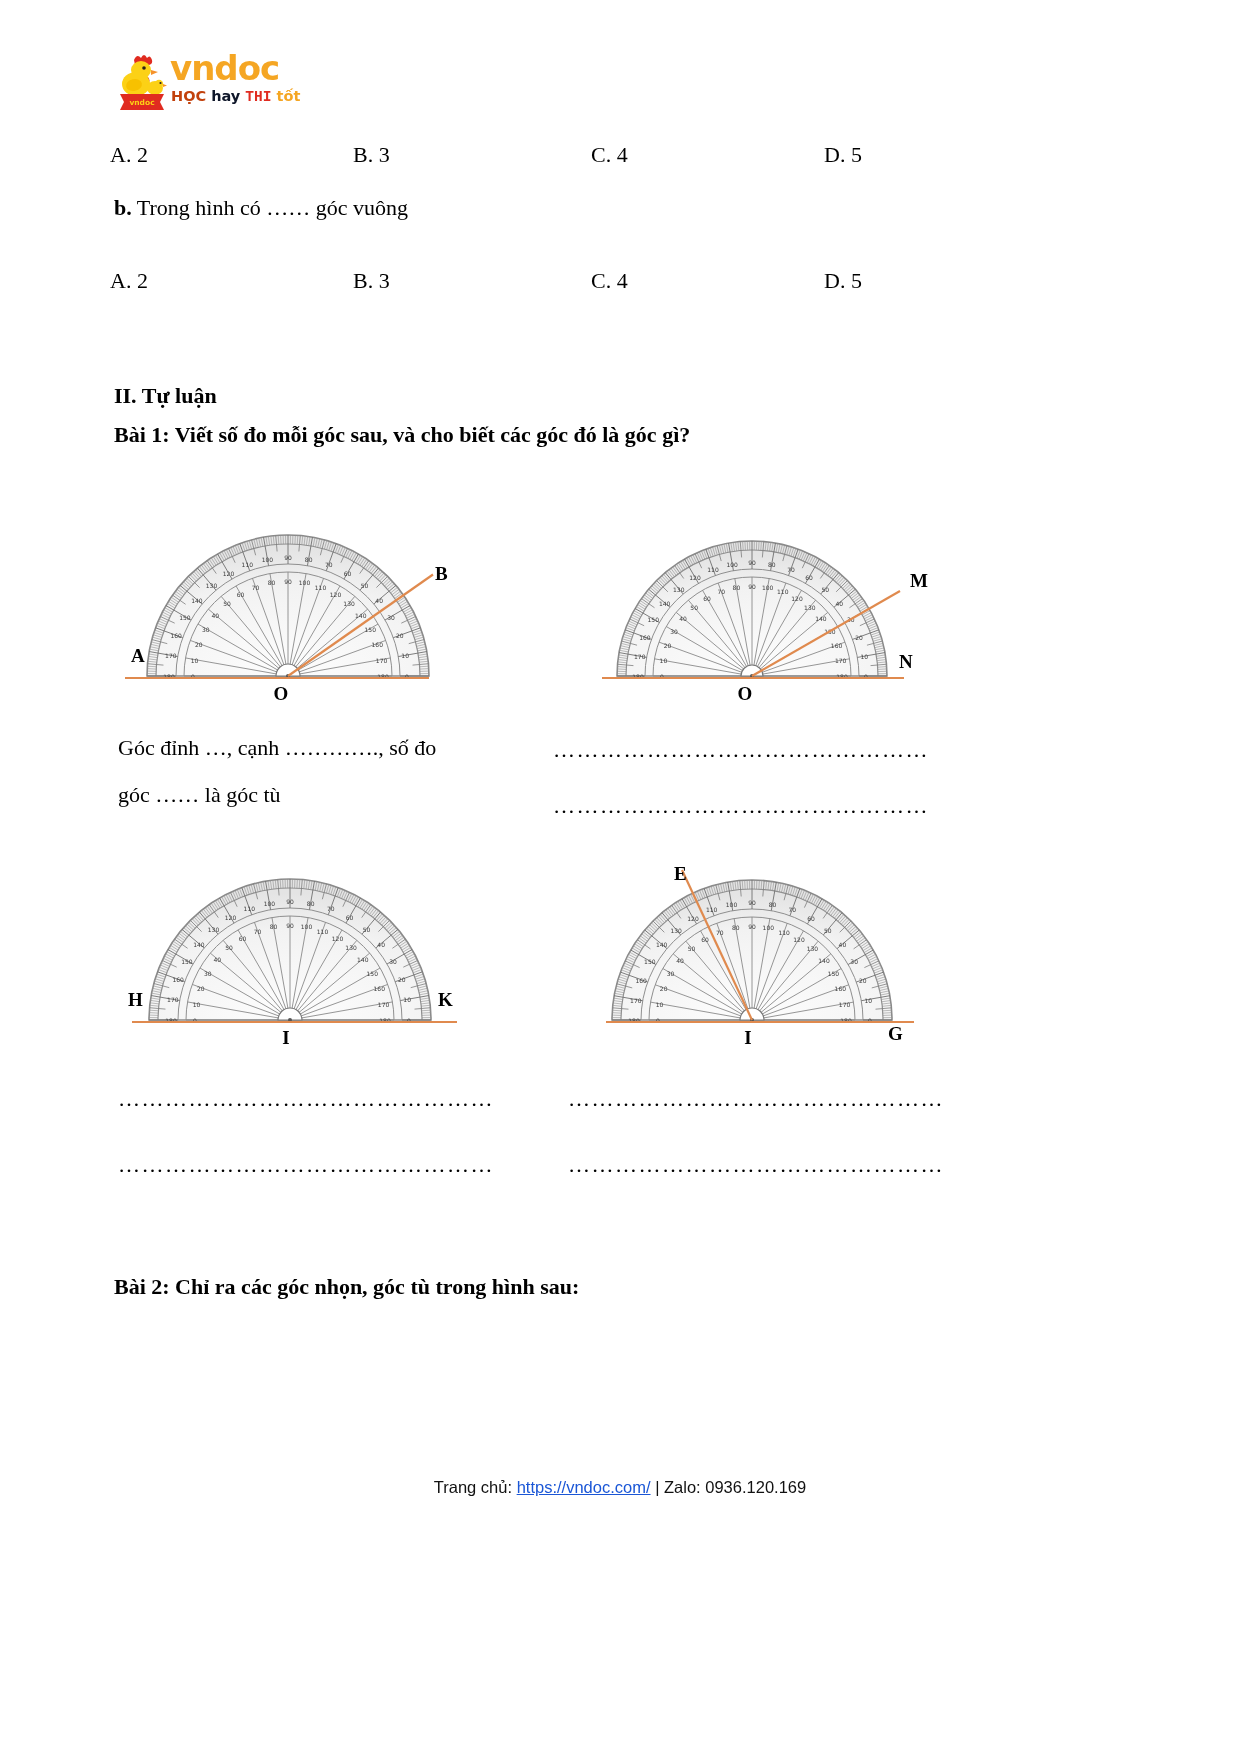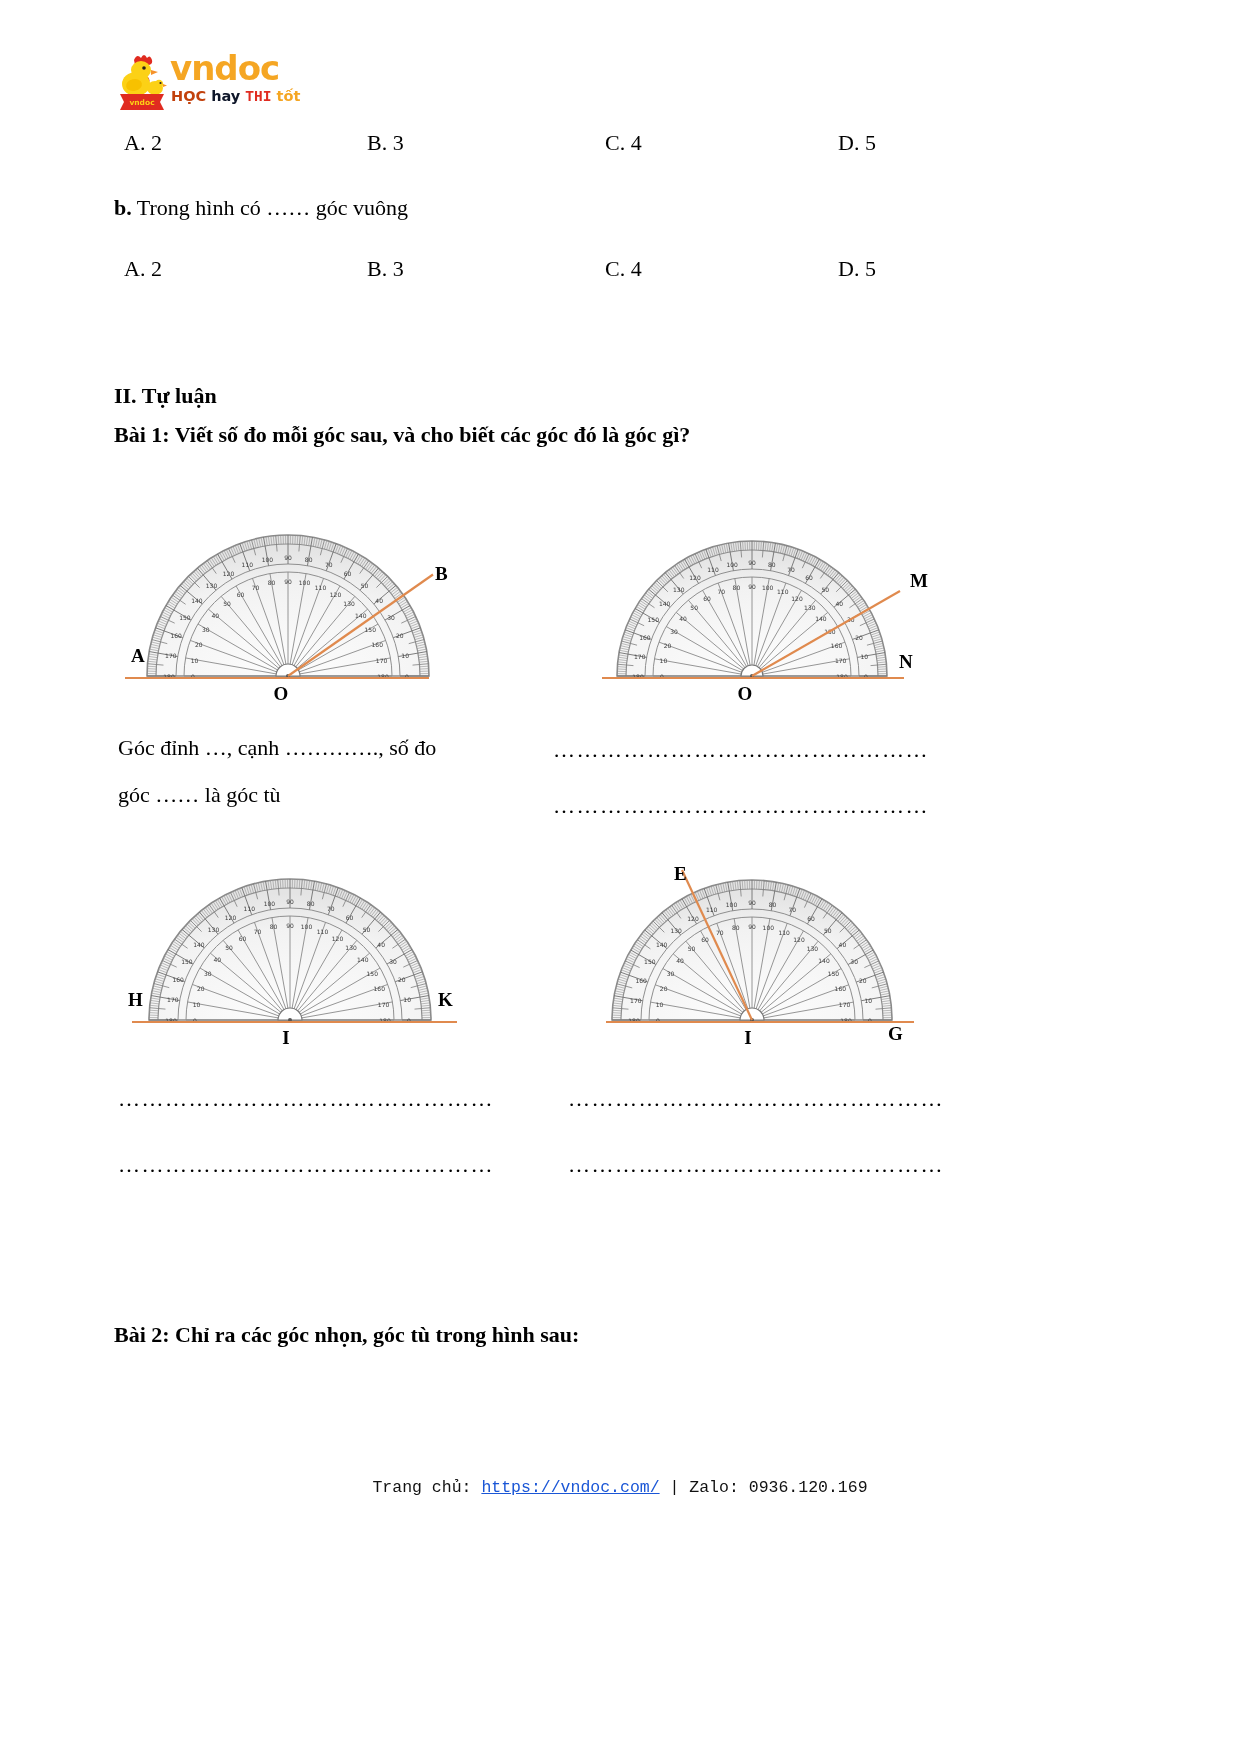--- a/index.html
+++ b/index.html
@@ -62,21 +62,21 @@
   .txt {
     position: absolute;
     font-family: "Liberation Serif", "DejaVu Serif", serif;
     font-size: 22px;
     color: #000;
     white-space: nowrap;
     line-height: 26px;
   }
   .bold { font-weight: bold; }
 
-  .opt-row { position: absolute; left: 124px; width: 1012px; height: 30px; }
+  .opt-row { position: absolute; left: 110px; width: 1012px; height: 30px; margin-top: 12px; }
   .opt { position: absolute; font-size: 22px; font-family: "Liberation Serif", serif; white-space: nowrap; }
 
   
   .dots {
     position: absolute;
     font-family: "Liberation Serif", "DejaVu Serif", serif;
     font-size: 22px;
     color: #000;
     letter-spacing: 1.5px;
     overflow: hidden;
@@ -87,21 +87,21 @@
   .fig { position: absolute; }
   .fig svg { display: block; }
 
   
   .footer {
     position: absolute;
     left: 0;
     top: 1478px;
     width: 1240px;
     text-align: center;
-    font-family: Liberation Mono, monospace;
+    font-family: Liberation Sans, sans-serif;
     font-size: 16.5px;
     color: #111;
   }
   .footer a {
     color: #1a56d6;
     text-decoration: underline;
   }
   .footer span { display: inline; }
 </style>
 </head>
@@ -1243,19 +1243,19 @@
       <text x="288" y="180" font-family="Liberation Serif, serif" font-size="19" font-weight="bold" fill="#000">G</text>
       <text x="148" y="184" font-family="Liberation Serif, serif" font-size="19" font-weight="bold" fill="#000" text-anchor="middle">I</text>
     </svg>
   </div>
 
   <div class="dots" style="left:118px; top:1086px; width:420px;">…………………………………………</div>
   <div class="dots" style="left:568px; top:1086px; width:420px;">…………………………………………</div>
   <div class="dots" style="left:118px; top:1152px; width:420px;">…………………………………………</div>
   <div class="dots" style="left:568px; top:1152px; width:420px;">…………………………………………</div>
 
-  <div class="txt bold" style="left:114px; top:1322px; font-size:22px;">Bài 2: Chỉ ra các góc nhọn, góc tù trong hình sau:</div>
+  <div class="txt bold" style="left:114px; top:1274px; font-size:22px;">Bài 2: Chỉ ra các góc nhọn, góc tù trong hình sau:</div>
 
   <div class="footer">
     <span>Trang chủ: </span><a href="#">https://vndoc.com/</a><span> | Zalo: 0936.120.169</span>
   </div>
 
 </div>
 
 </body></html>

